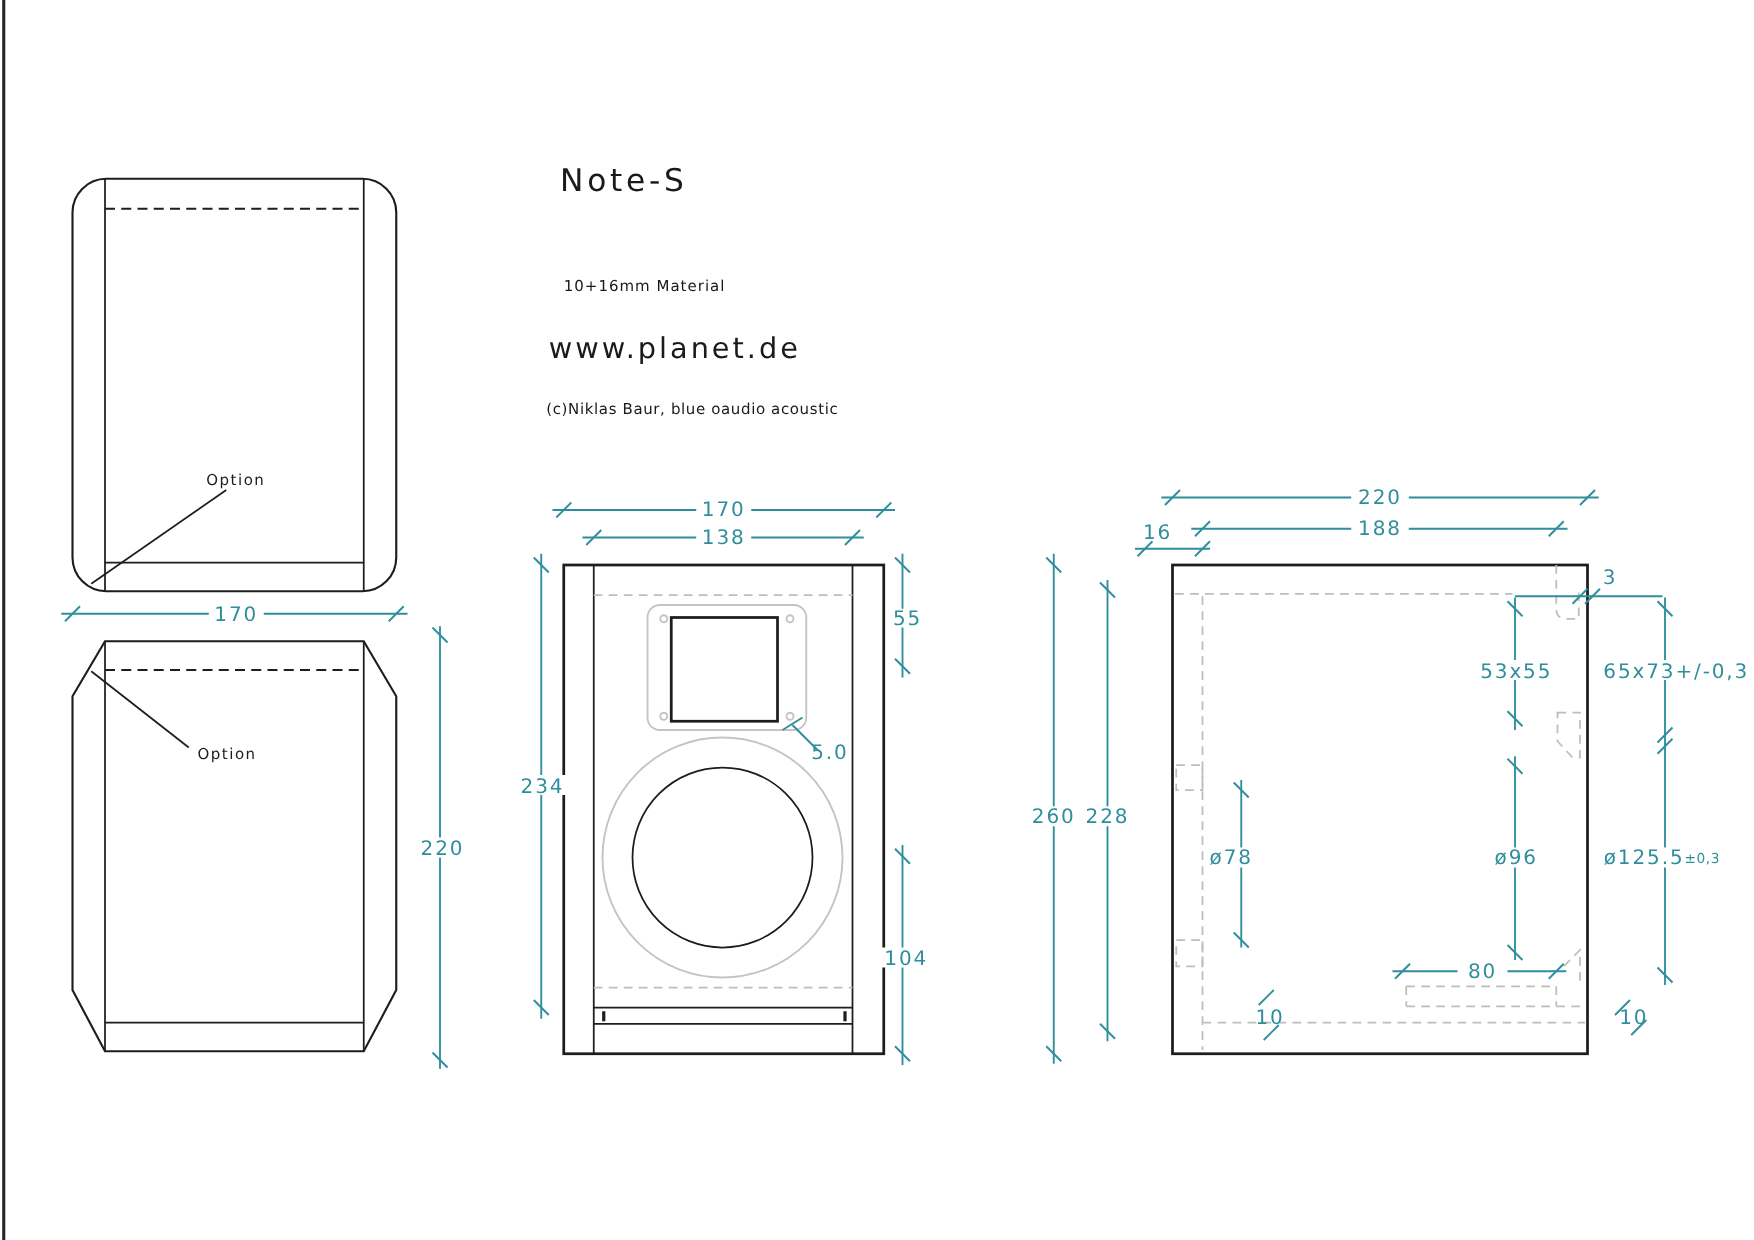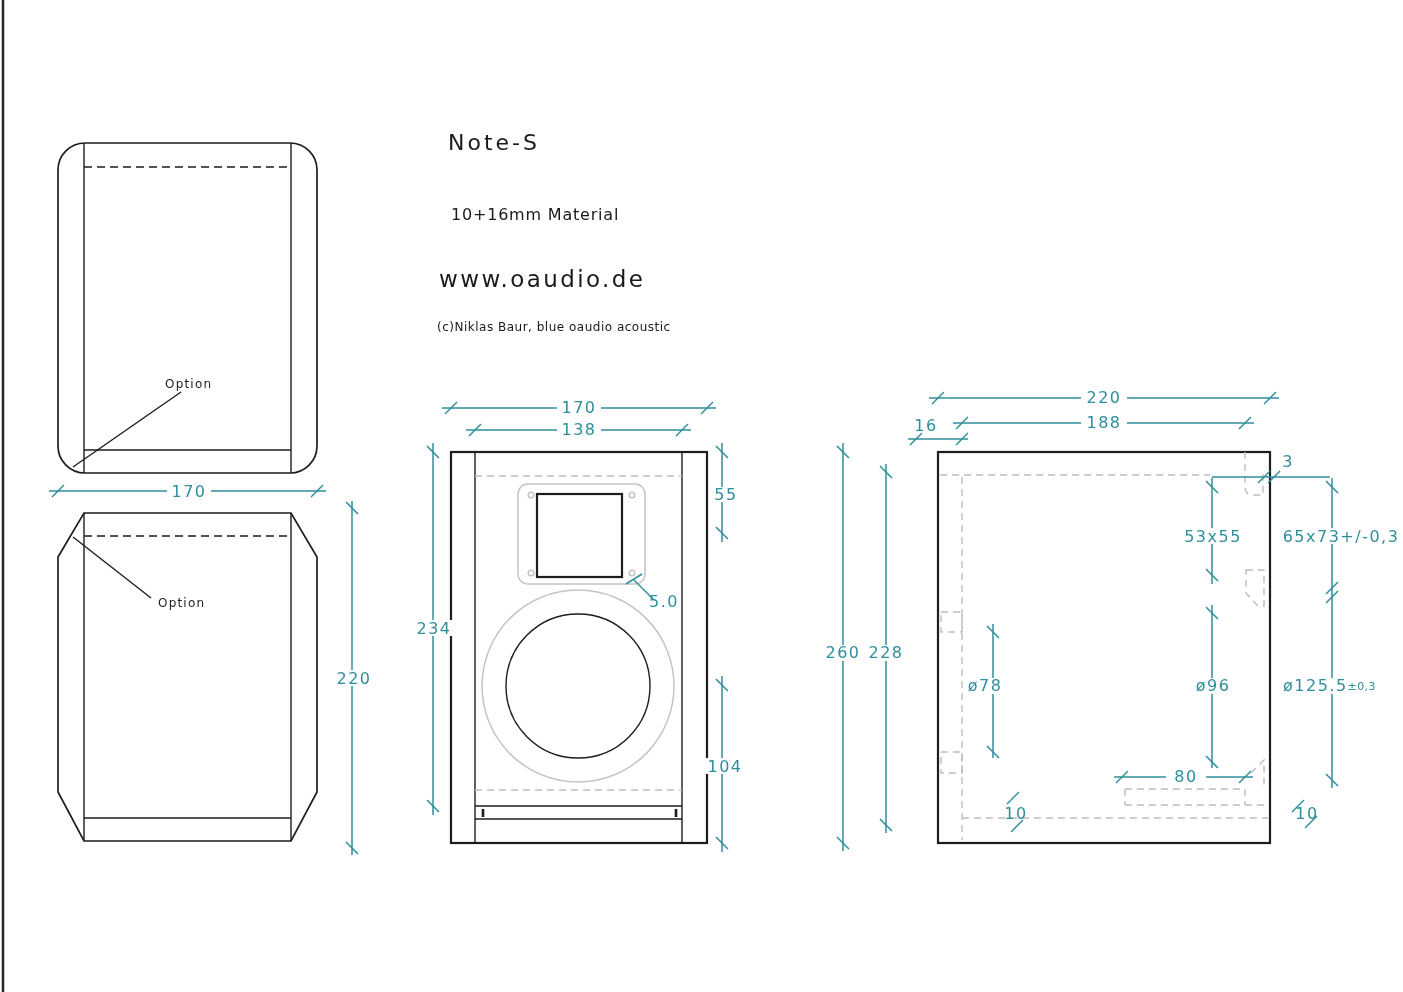--- a/index.html
+++ b/index.html
@@ -18,22 +18,22 @@
   .gd  {stroke:#bdbdbd;stroke-width:1.4;stroke-dasharray:7 5;fill:none}
   .t   {stroke:#2f8e9c;stroke-width:1.5;fill:none}
   .wbg {fill:#ffffff;stroke:none}
   text.dim{fill:#2f8e9c;font-size:16px;letter-spacing:1.5px;text-anchor:middle;stroke:none}
   text.dim.start{text-anchor:start}
   text.lbl{fill:#1d1d1d;font-size:12px;letter-spacing:1.2px;stroke:none}
   .tol{font-size:11px;letter-spacing:.4px}
 
   
   .hdr{position:absolute;white-space:nowrap}
-  .hdr.title   {left:448px;top:130px;font-size:22px;letter-spacing:3px}
-  .hdr.material{left:451px;top:205px;font-size:16px;letter-spacing:.8px}
+  .hdr.title   {left:448px;top:130px;font-size:25px;letter-spacing:3px}
+  .hdr.material{left:451px;top:222px;font-size:12px;letter-spacing:.8px}
   .hdr.site    {left:439px;top:266px;font-size:23px;letter-spacing:2.4px}
   .hdr.credit  {left:437px;top:320px;font-size:12px;letter-spacing:.5px}
 </style>
 </head>
 <body>
 
 <div class="page">
 
 <svg width="1403" height="992" viewBox="0 0 1403 992">
 
@@ -241,16 +241,16 @@
     <g>
       <line class="t" x1="1292" y1="812" x2="1304" y2="800"></line>
       <line class="t" x1="1305" y1="828" x2="1317" y2="816"></line>
       <text class="dim" x="1307" y="819">10</text>
     </g>
   </g>
 </svg>
 
   <div class="hdr title">Note-S</div>
   <div class="hdr material">10+16mm Material</div>
-  <div class="hdr site">www.oaudio.de</div>
+  <div class="hdr site">www.planet.de</div>
   <div class="hdr credit">(c)Niklas Baur, blue oaudio acoustic</div>
 
 </div>
 
 </body></html>

